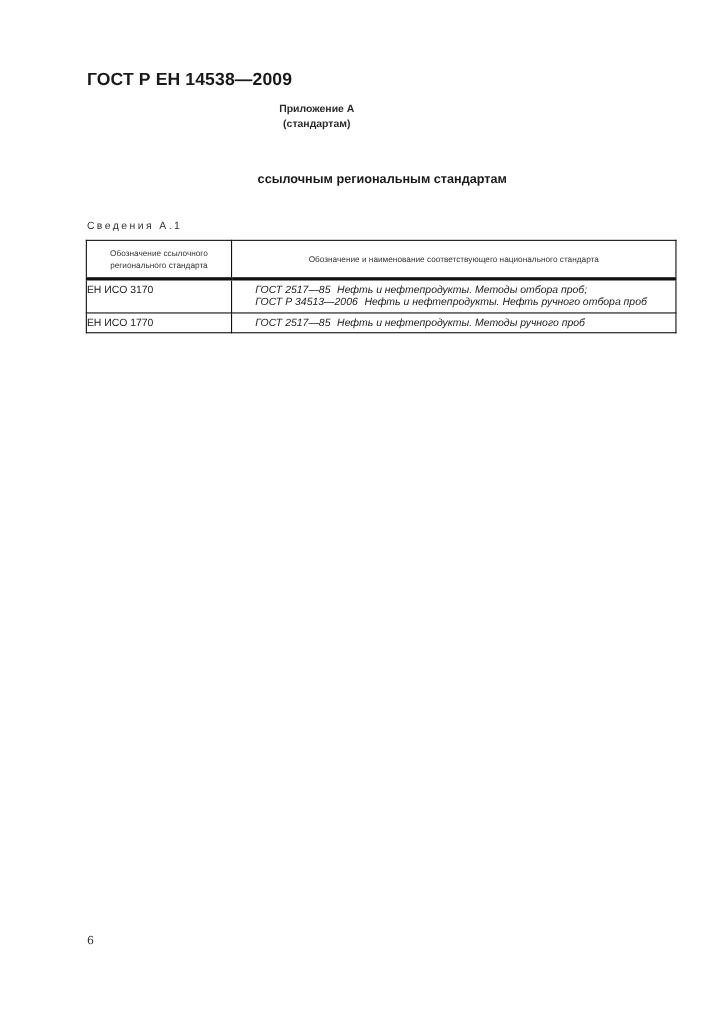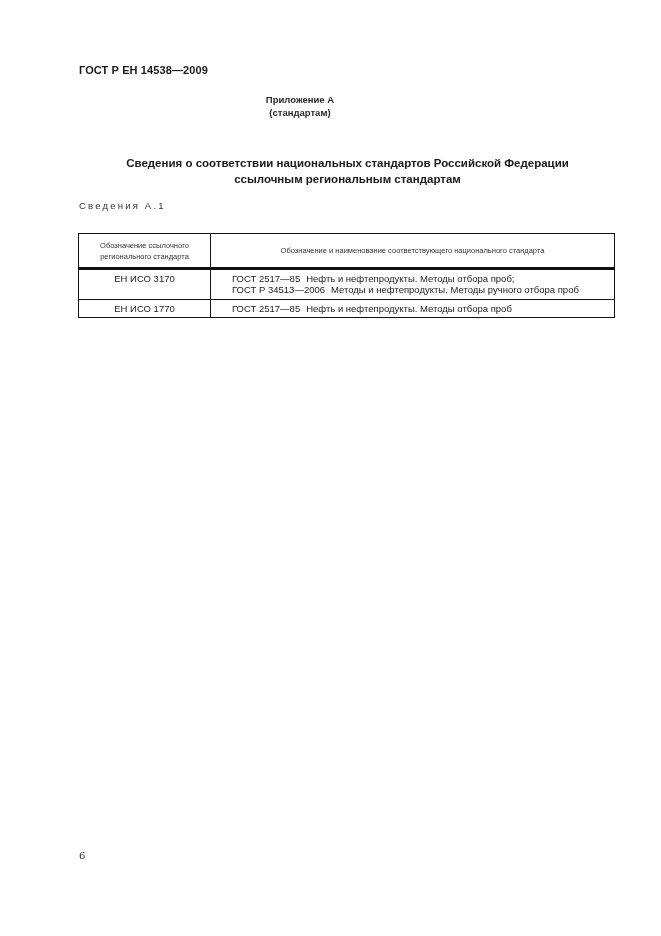--- a/index.html
+++ b/index.html
@@ -6,56 +6,55 @@
     body {
       width: 661px; height: 936px;
       background: #ffffff;
       position: relative;
       overflow: hidden;
       font-family: "Liberation Sans", sans-serif;
       color: #1a1a1a;
     }
     .doc-code {
       position: absolute; left: 79px; top: 64px;
-      font-size: 11px; font-weight: bold; letter-spacing: 0.1px;
+      font-size: 16px; font-weight: bold; letter-spacing: 0.1px;
     }
     .appendix {
-      position: absolute; left: 16px; width: 533px; top: 93px;
+      position: absolute; left: 4px; width: 533px; top: 93px;
       text-align: center; font-size: 9.5px; font-weight: bold; line-height: 13px;
       color: #2a2a2a;
     }
     .appendix .inner { display: inline-block; margin-left: 35px; text-align: center; }
     .section-title {
       position: absolute; left: 80px; width: 535px; top: 155px;
       text-align: center; font-size: 11.5px; font-weight: bold; line-height: 16px;
     }
     .table-caption {
       position: absolute; left: 79px; top: 200px;
       font-size: 9.5px; letter-spacing: 2.2px; color: #333;
     }
     table.ref {
       position: absolute; left: 78px; top: 218px;
       width: 537px;
       border-collapse: collapse;
       font-size: 9.5px;
-      margin-top: 15px;
     }
     table.ref th, table.ref td {
       border: 1.5px solid #111;
       padding: 0;
       vertical-align: top;
     }
     table.ref th {
       font-weight: normal; font-size: 7.5px; color: #333;
       height: 33px; vertical-align: middle; line-height: 11px;
     }
     table.ref thead tr th { border-bottom: 3px solid #111; }
     table.ref th.c1 { width: 131px; }
-    table.ref td.c1 { text-align: center; padding-top: 3px; color: #222; }
-    table.ref td.c2 { padding: 3px 0 3px 21px; line-height: 11px; color: #222; }
+    table.ref td.c1 { text-align: left; padding-top: 3px; color: #222; }
+    table.ref td.c2 { padding: 3px 0 3px 21px; line-height: 11px; color: #222; font-style: italic; }
     table.ref tr.r1 td { height: 23px; }
     table.ref tr.r2 td { height: 10px; }
     .page-num {
       position: absolute; left: 79px; top: 850px;
       font-family: "DejaVu Serif", serif; font-size: 10px; color: #333;
     }
     .line { display: block; white-space: nowrap; }
     .gap { display: inline-block; width: 6px; }
   </style>
 </head>
@@ -64,21 +63,20 @@
 <div class="doc-code">ГОСТ Р ЕН 14538—2009</div>
 
 <div class="appendix">
   <div class="inner">
     <span class="line">Приложение А</span>
     <span class="line">(стандартам)</span>
   </div>
 </div>
 
 <div class="section-title">
-  <span class="line">Сведения о соответствии национальных стандартов Российской Федерации</span>
   <span class="line">ссылочным региональным стандартам</span>
 </div>
 
 <div class="table-caption">Сведения А.1</div>
 
 <table class="ref">
   <thead>
     <tr>
       <th class="c1">
         <span>Обозначение ссылочного регионального стандарта</span>
@@ -89,28 +87,28 @@
     </tr>
   </thead>
   <tbody>
     <tr class="r1">
       <td class="c1">ЕН ИСО 3170</td>
       <td class="c2">
         <span class="line">
           <span>ГОСТ 2517—85</span><span class="gap"></span><span>Нефть и нефтепродукты. Методы отбора проб;</span>
         </span>
         <span class="line">
-          <span>ГОСТ Р 34513—2006</span><span class="gap"></span><span>Методы и нефтепродукты. Методы ручного отбора проб</span>
+          <span>ГОСТ Р 34513—2006</span><span class="gap"></span><span>Нефть и нефтепродукты. Нефть ручного отбора проб</span>
         </span>
       </td>
     </tr>
     <tr class="r2">
       <td class="c1">ЕН ИСО 1770</td>
       <td class="c2">
         <span class="line">
-          <span>ГОСТ 2517—85</span><span class="gap"></span><span>Нефть и нефтепродукты. Методы отбора проб</span>
+          <span>ГОСТ 2517—85</span><span class="gap"></span><span>Нефть и нефтепродукты. Методы ручного проб</span>
         </span>
       </td>
     </tr>
   </tbody>
 </table>
 
 <div class="page-num">6</div>
 
 </body></html>

